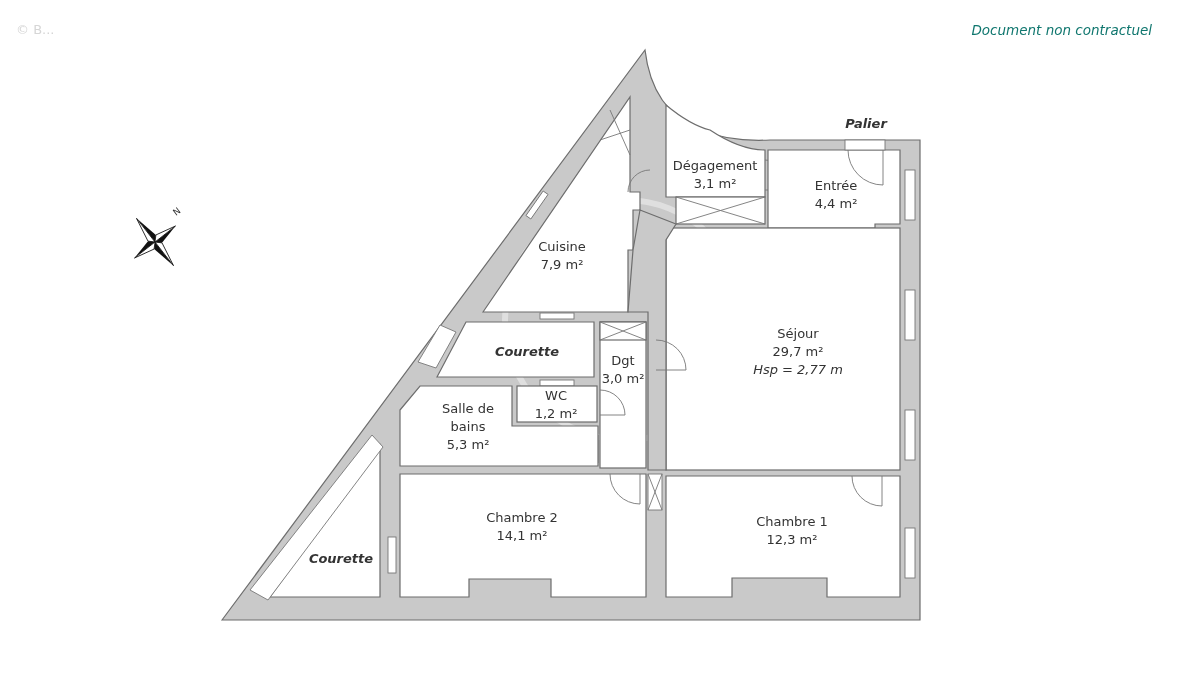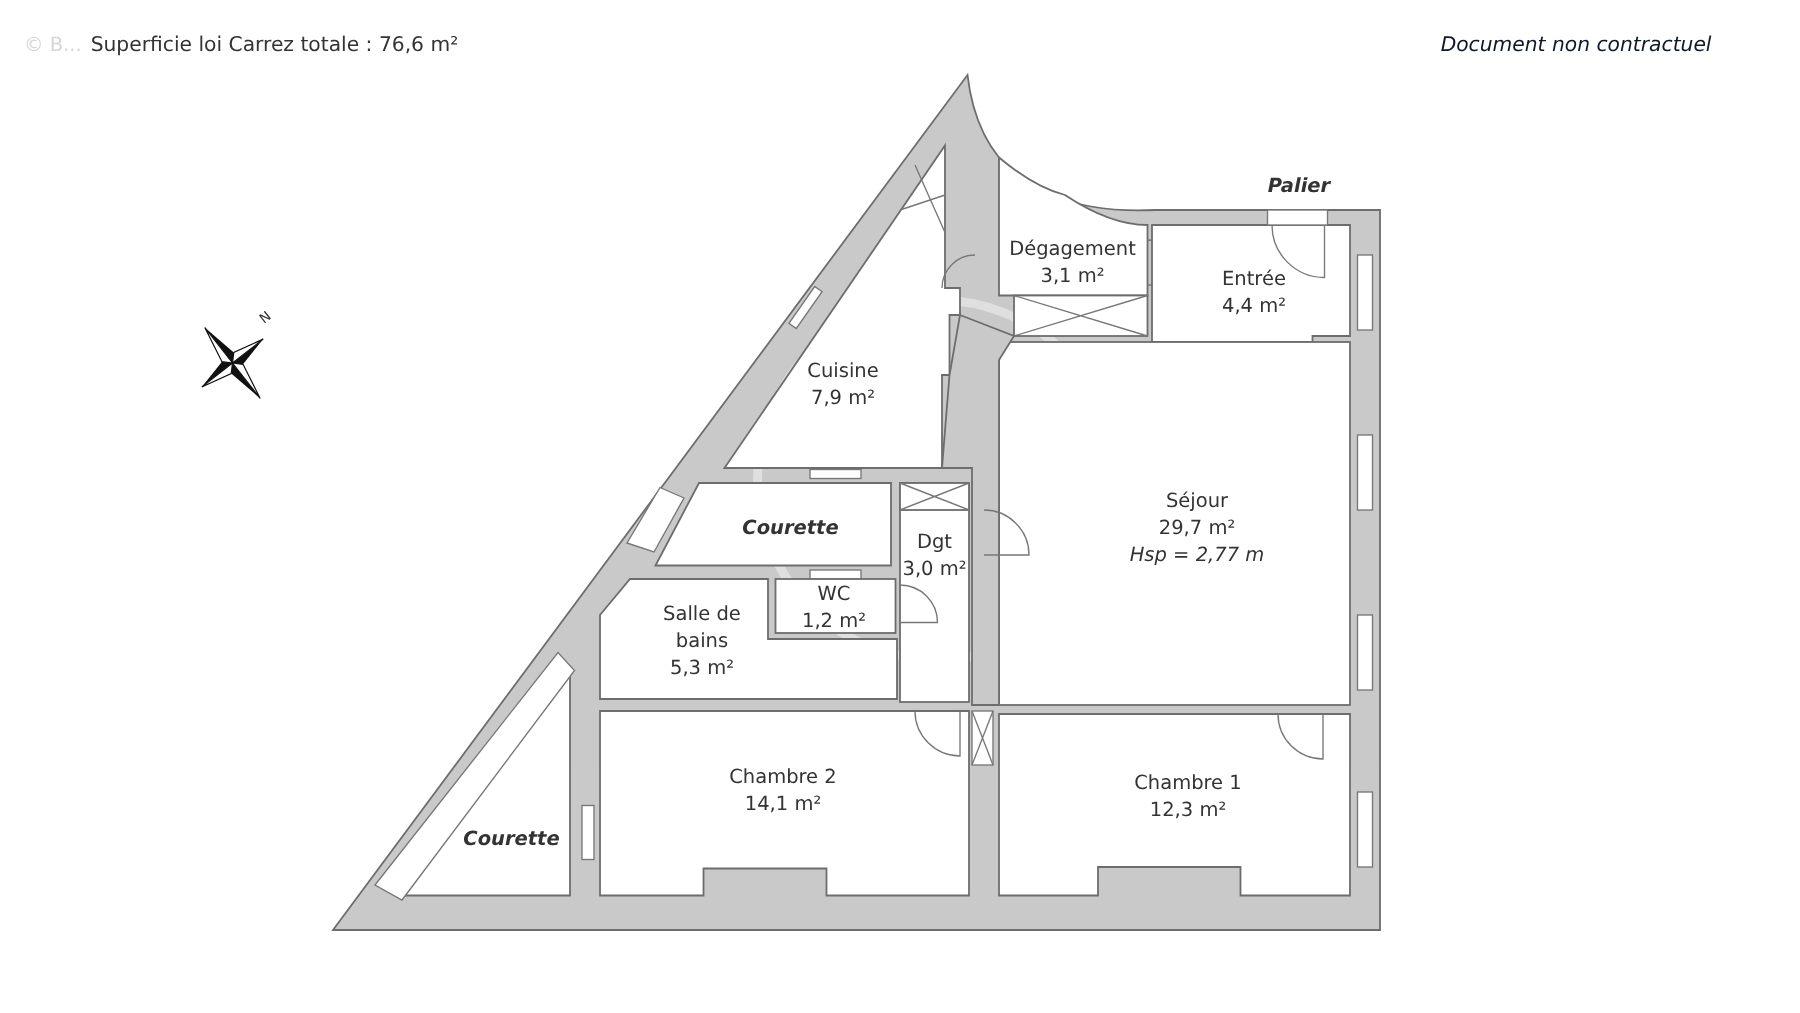--- a/index.html
+++ b/index.html
@@ -1,36 +1,35 @@
 <!DOCTYPE html>
 <html><head>
 <meta charset="utf-8">
 <style>
   html, body { margin: 0; padding: 0; background: #ffffff; }
   body { width: 1200px; height: 675px; position: relative; overflow: hidden;
          font-family: "DejaVu Sans", "Liberation Sans", sans-serif; color: #333; }
   .header-left { position: absolute; left: 16px; top: 22px; font-size: 13.5px; color: #333; display: flex; align-items: center; gap: 6px; }
   .header-left .wm { color: #d6d6d6; font-size: 13px; }
-  .header-right { position: absolute; right: 59px; top: 22px; font-size: 13.5px; font-style: italic; color: #0f172a; }
+  .header-right { position: absolute; right: 48px; top: 22px; font-size: 13.5px; font-style: italic; color: #0f766e; }
   svg.plan { position: absolute; left: 0; top: 0; }
   .wall { fill: #c9c9c9; stroke: #6d6d6d; stroke-width: 1.2; }
   .room { fill: #ffffff; stroke: #6d6d6d; stroke-width: 1.2; }
   .thin { fill: none; stroke: #777; stroke-width: 0.9; }
   .win { fill: #fff; stroke: #777; stroke-width: 0.9; }
   .lbl { font-family: "DejaVu Sans", "Liberation Sans", sans-serif; font-size: 13px; fill: #333; text-anchor: middle; }
   .lbl-it { font-style: italic; font-weight: bold; }
   .lbl-i { font-style: italic; }
   .wmk { fill: none; stroke: #e8e8e8; stroke-width: 6; opacity: 0.7; }
 </style>
 </head>
 <body>
 
 <div class="header-left">
   <span class="wm">© B...</span>
-  <span>Superficie loi Carrez totale :  76,6 m²</span>
 </div>
 <div class="header-right">Document non contractuel</div>
 
 <svg class="plan" width="1200" height="675" viewBox="0 0 1200 675">
 
   <g transform="translate(155,242) rotate(-38)">
     <polygon points="0,-30 5,-5 0,0" fill="#111"></polygon>
     <polygon points="0,-30 -5,-5 0,0" fill="#fff" stroke="#111" stroke-width="0.8"></polygon>
     <polygon points="0,30 -5,5 0,0" fill="#111"></polygon>
     <polygon points="0,30 5,5 0,0" fill="#fff" stroke="#111" stroke-width="0.8"></polygon>

